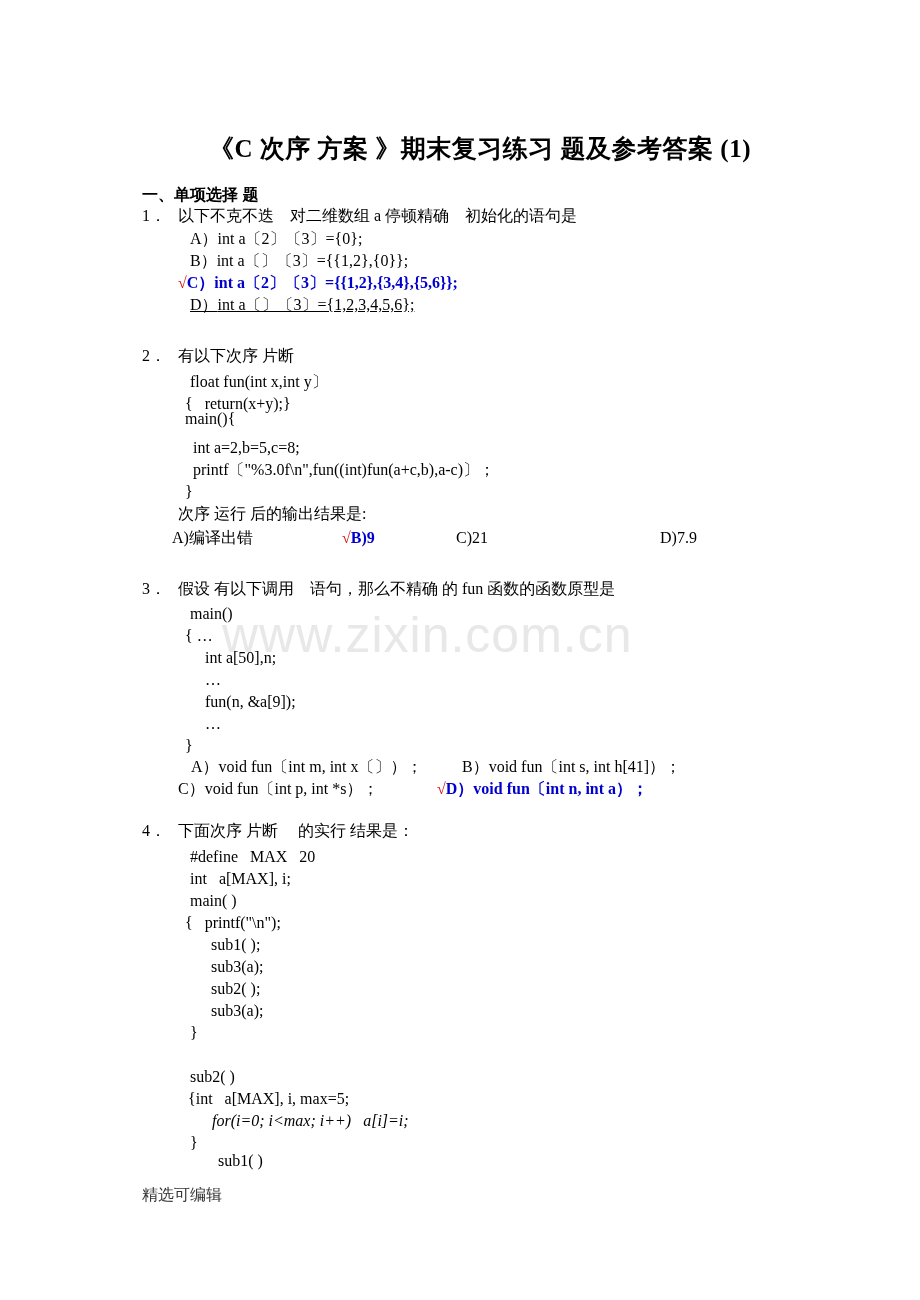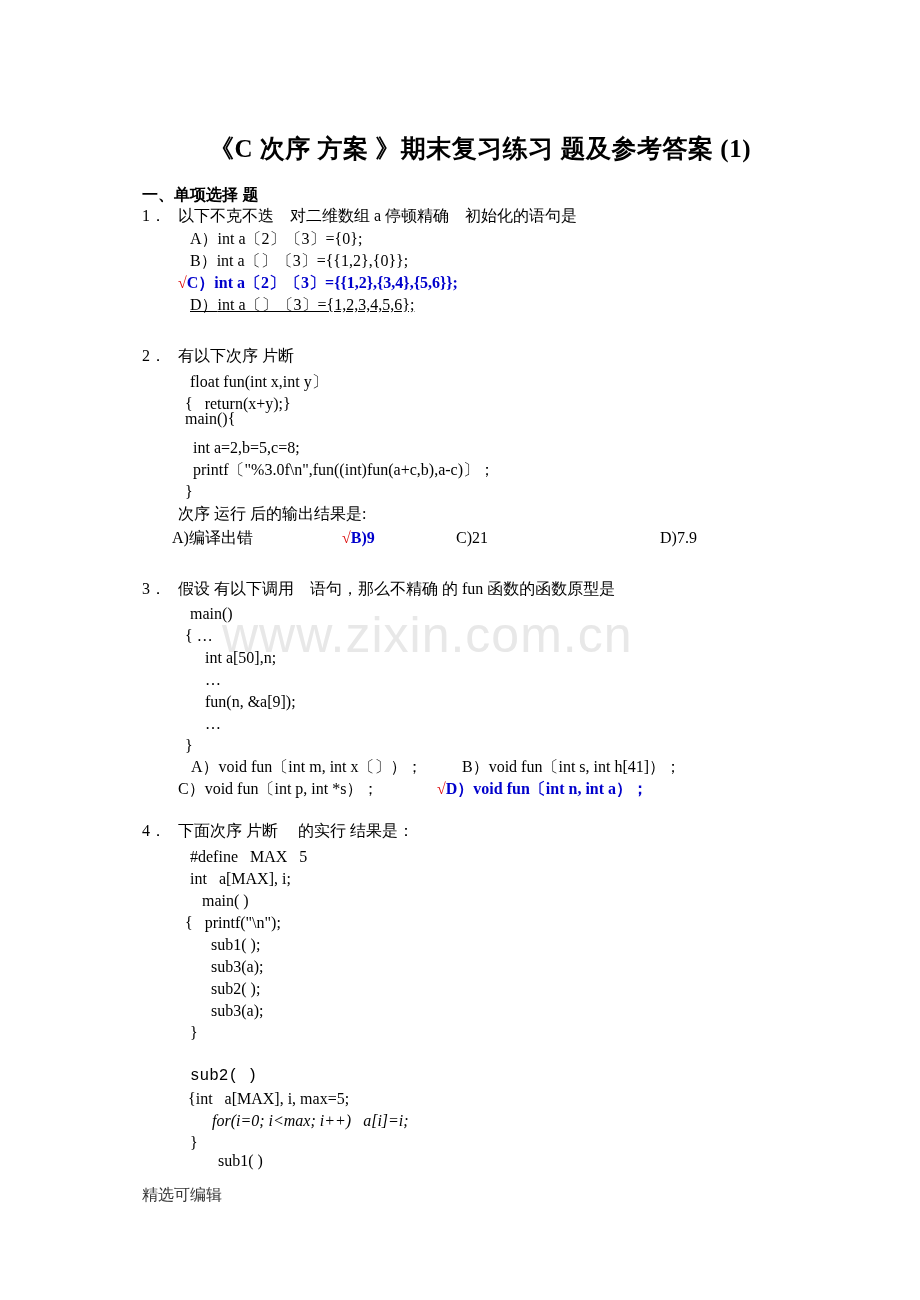--- a/index.html
+++ b/index.html
@@ -143,31 +143,31 @@
 
     <div class="ln" style="left:191px; top:756px;"><span class="code">A）</span><span class="code">void fun〔int m, int x〔〕）；</span></div>
     <div class="ln" style="left:462px; top:756px;"><span class="code">B）</span><span class="code">void fun〔int s, int h[41]）；</span></div>
 
     <div class="ln" style="left:178px; top:778px;"><span class="code">C）</span><span class="code">void fun〔int p, int *s）；</span></div>
     <div class="ln" style="left:437px; top:778px;"><span class="chk">√</span><span class="code ans">D）</span><span class="code ans">void fun〔int n, int a）；</span></div>
 
     <div class="ln cjk" style="left:142px; top:820px;">4．</div>
     <div class="ln cjk" style="left:178px; top:820px;">下面次序 片断　 的实行 结果是：</div>
 
-    <div class="ln code" style="left:190px; top:846px;">#define   MAX   5</div>
+    <div class="ln code" style="left:190px; top:846px;">#define   MAX   20</div>
     <div class="ln code" style="left:190px; top:868px;">int   a[MAX], i;</div>
-    <div class="ln code" style="left:190px; top:890px;margin-left:12px;">main( )</div>
+    <div class="ln code" style="left:190px; top:890px;">main( )</div>
     <div class="ln code" style="left:185px; top:912px;">{   printf("\n");</div>
     <div class="ln code" style="left:195px; top:934px;">    sub1( );</div>
     <div class="ln code" style="left:195px; top:956px;">    sub3(a);</div>
     <div class="ln code" style="left:195px; top:978px;">    sub2( );</div>
     <div class="ln code" style="left:195px; top:1000px;">    sub3(a);</div>
     <div class="ln code" style="left:190px; top:1022px;">}</div>
     <div class="ln code" style="left:190px; top:1044px;"></div>
-    <div class="ln code" style="left:190px; top:1066px;font-family:Liberation Mono, monospace;">sub2( )</div>
+    <div class="ln code" style="left:190px; top:1066px;">sub2( )</div>
     <div class="ln code" style="left:188px; top:1088px;">{int   a[MAX], i, max=5;</div>
     <div class="ln code" style="left:196px; top:1110px;font-style:italic;">    for(i=0; i&lt;max; i++)   a[i]=i;</div>
     <div class="ln code" style="left:190px; top:1132px;">}</div>
     <div class="ln code" style="left:190px; top:1150px;margin-left:28px;">sub1( )</div>
 
     <div class="footer">精选可编辑</div>
 
   </div>
 </div>
 

